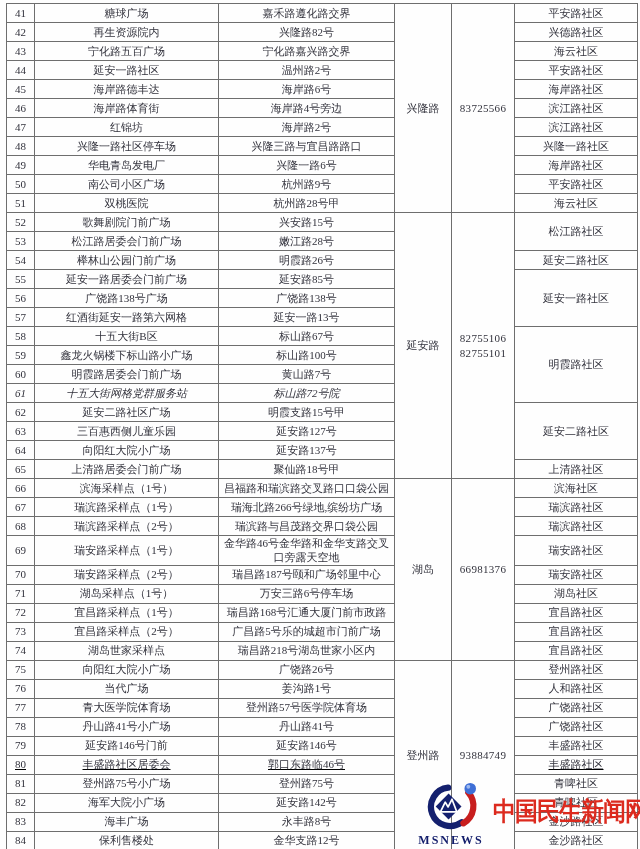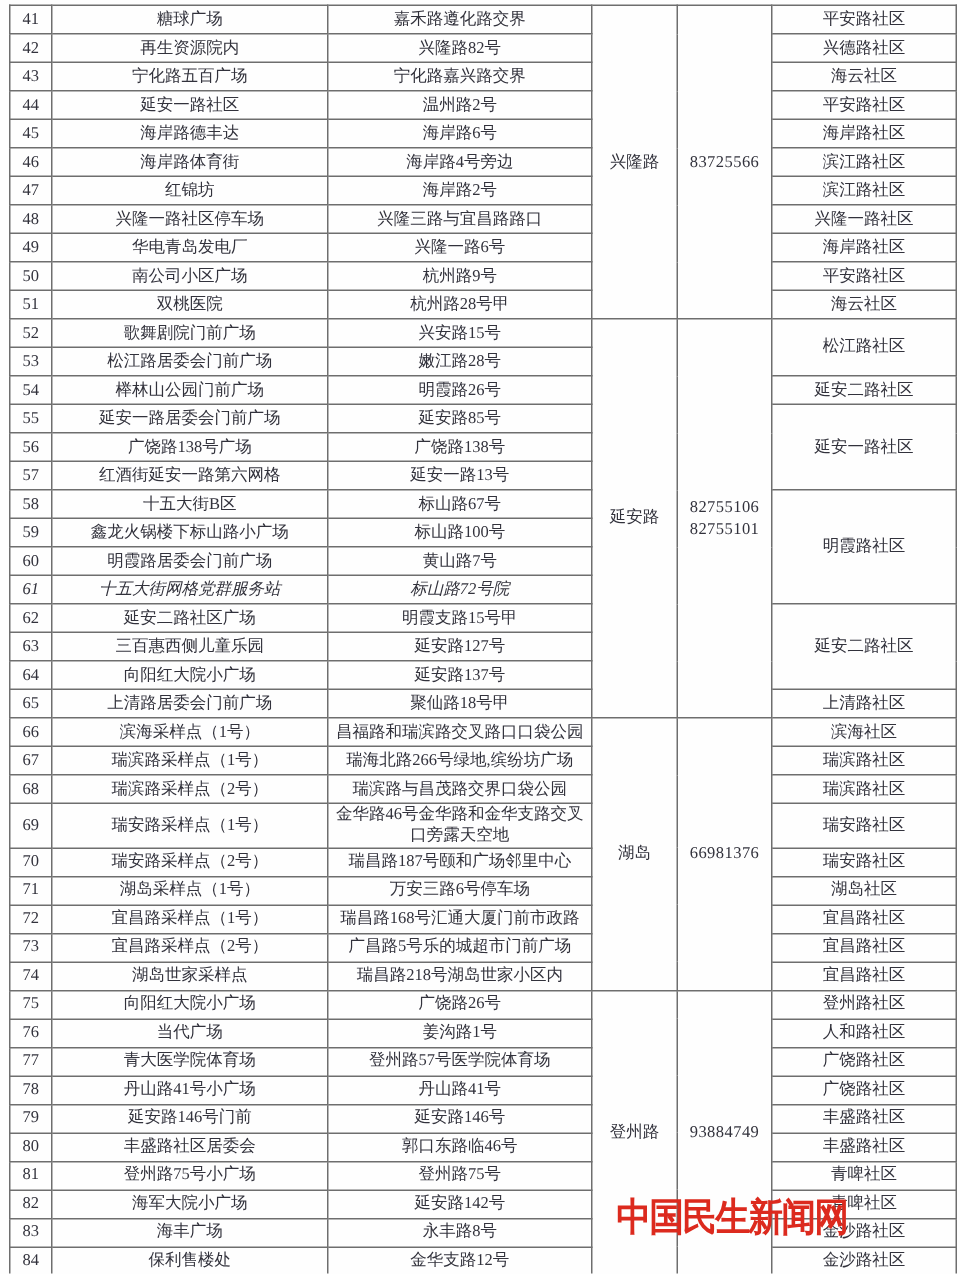--- a/index.html
+++ b/index.html
@@ -282,21 +282,21 @@
           <td>丹山路41号小广场</td>
           <td>丹山路41号</td>
           <td rowspan="1">广饶路社区</td>
         </tr>
         <tr style="height: 19px;">
           <td class="num">79</td>
           <td>延安路146号门前</td>
           <td>延安路146号</td>
           <td rowspan="1">丰盛路社区</td>
         </tr>
-        <tr style="height: 19px;">
+        <tr style="height: 19px; text-decoration: underline;">
           <td class="num">80</td>
           <td>丰盛路社区居委会</td>
           <td>郭口东路临46号</td>
           <td rowspan="1">丰盛路社区</td>
         </tr>
         <tr style="height: 19px; padding-left: 16px;">
           <td class="num">81</td>
           <td>登州路75号小广场</td>
           <td>登州路75号</td>
           <td rowspan="1">青啤社区</td>
@@ -316,16 +316,31 @@
         <tr style="height: 19px;">
           <td class="num">84</td>
           <td>保利售楼处</td>
           <td>金华支路12号</td>
           <td rowspan="1">金沙路社区</td>
         </tr>
       </tbody>
   </table>
 
   <div class="watermark">
+    <div class="wm-logo">
+      <svg width="58" height="50" viewBox="0 0 58 52">
+
+        <path d="M 26 7 A 20 20 0 1 0 40 43" fill="none" stroke="#14206e" stroke-width="6.5" stroke-linecap="round"></path>
+
+        <path d="M 42 44 A 21 21 0 0 0 47 12" fill="none" stroke="#c81e1e" stroke-width="6.5" stroke-linecap="round"></path>
+
+        <circle cx="49" cy="8" r="6" fill="#3f6fd6"></circle>
+        <circle cx="47" cy="6" r="2" fill="#9db9ef"></circle>
+
+        <rect x="17" y="17" width="19" height="19" transform="rotate(45 26.5 26.5)" fill="#14206e"></rect>
+        <path d="M 18 32 L 23 22 L 26 27 L 30 19 L 35 32 Z" fill="none" stroke="#ffffff" stroke-width="1.8" stroke-linejoin="round"></path>
+      </svg>
+      <div class="wm-msnews">MSNEWS</div>
+    </div>
     <div class="wm-site">中国民生新闻网</div>
   </div>
 
 </div>
 
 </body></html>

